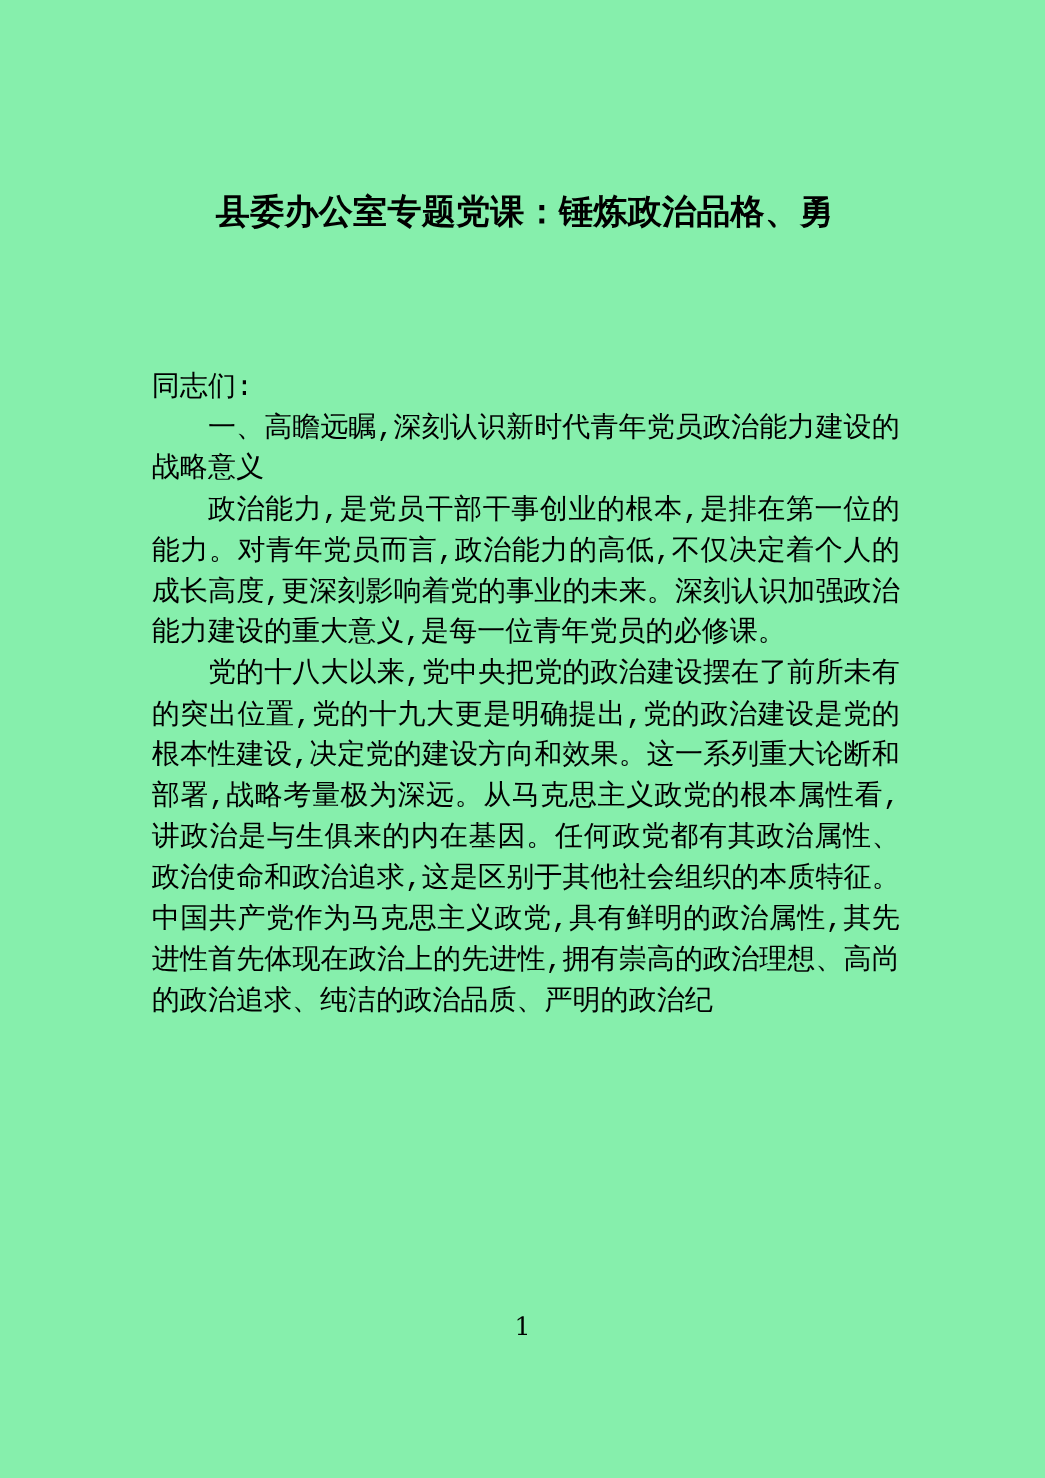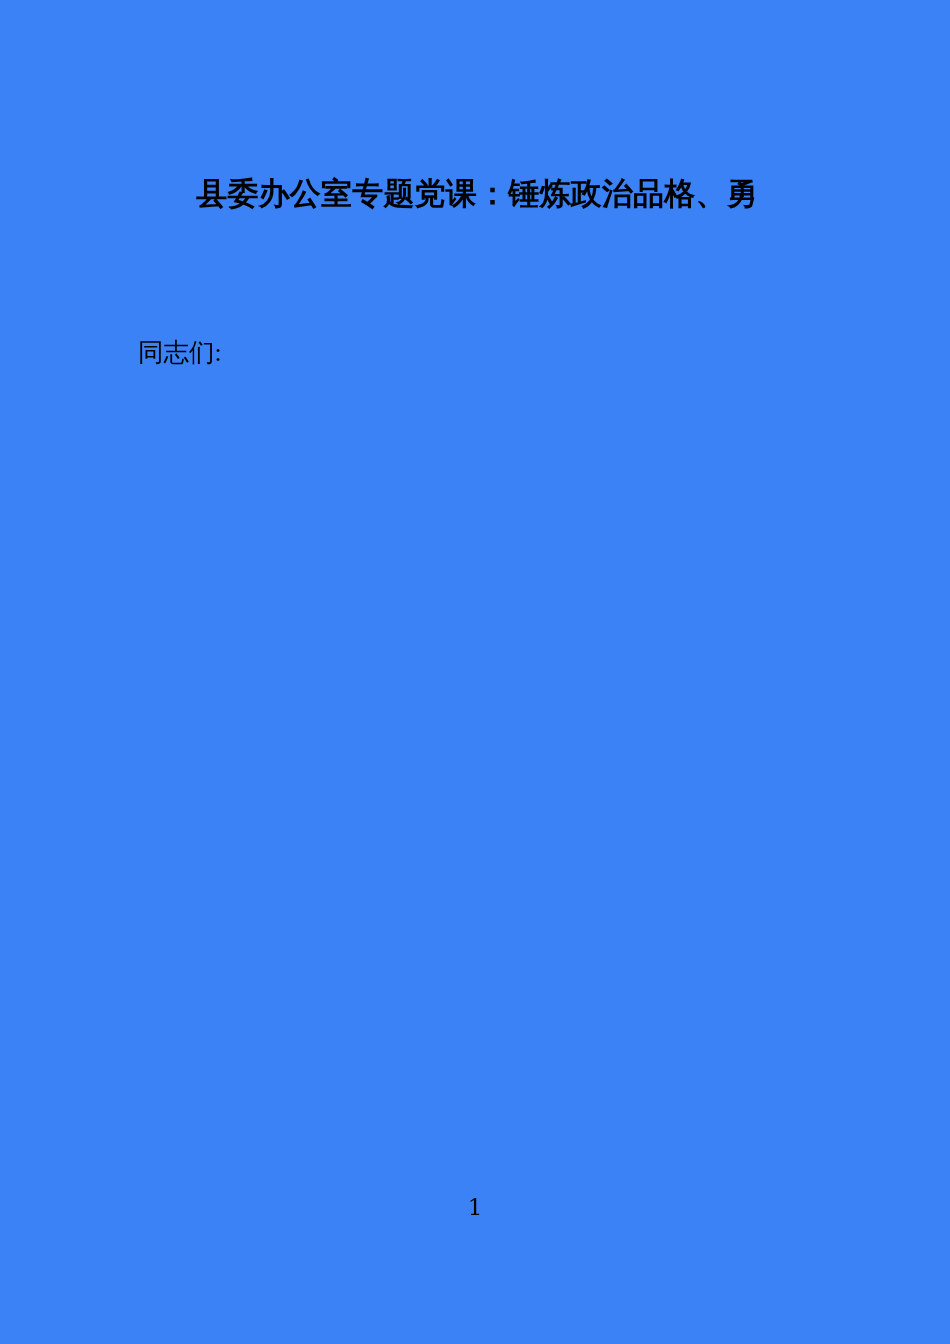--- a/index.html
+++ b/index.html
@@ -5,21 +5,21 @@
   html, body {
     margin: 0;
     padding: 0;
     background: #ffffff;
   }
 
   .page {
     position: relative;
     width: 950px;
     height: 1344px;
-    background: #3b82f6;
+    background: #86efac;
     overflow: hidden;
     font-family: "DejaVu Sans", "Liberation Sans", sans-serif;
     color: #000000;
     box-sizing: border-box;
   }
 
   
   .doc-title {
     position: absolute;
     left: 138px;
@@ -36,21 +36,21 @@
 
   
   .body-block {
     position: absolute;
     left: 138px;
     top: 334px;
     width: 680px;
   }
 
   .para {
-    font-family: Liberation Serif, serif;
+    font-family: Liberation Mono, monospace;
     font-weight: normal;
     font-size: 25.5px;
     line-height: 37.2px;
     color: #000000;
     text-align: justify;
     text-justify: inter-character;
     margin: 0;
     letter-spacing: 0px;
     word-break: break-all;
   }
@@ -83,21 +83,24 @@
 
   <div class="doc-title">
     <div>县委办公室专题党课：锤炼政治品格、勇</div>
   </div>
 
   <div class="body-block">
 
     <p class="para noindent">同志们:</p>
 
 
+    <p class="para indent">一、高瞻远瞩,深刻认识新时代青年党员政治能力建设的战略意义</p>
+
+    <p class="para indent">政治能力,是党员干部干事创业的根本,是排在第一位的能力。对青年党员而言,政治能力的高低,不仅决定着个人的成长高度,更深刻影响着党的事业的未来。深刻认识加强政治能力建设的重大意义,是每一位青年党员的必修课。</p>
 
 
-
+    <p class="para indent">党的十八大以来,党中央把党的政治建设摆在了前所未有的突出位置,党的十九大更是明确提出,党的政治建设是党的根本性建设,决定党的建设方向和效果。这一系列重大论断和部署,战略考量极为深远。从马克思主义政党的根本属性看,讲政治是与生俱来的内在基因。任何政党都有其政治属性、政治使命和政治追求,这是区别于其他社会组织的本质特征。中国共产党作为马克思主义政党,具有鲜明的政治属性,其先进性首先体现在政治上的先进性,拥有崇高的政治理想、高尚的政治追求、纯洁的政治品质、严明的政治纪</p>
 
   </div>
 
   <div class="page-number">1</div>
 
 </div>
 
 </body></html>

